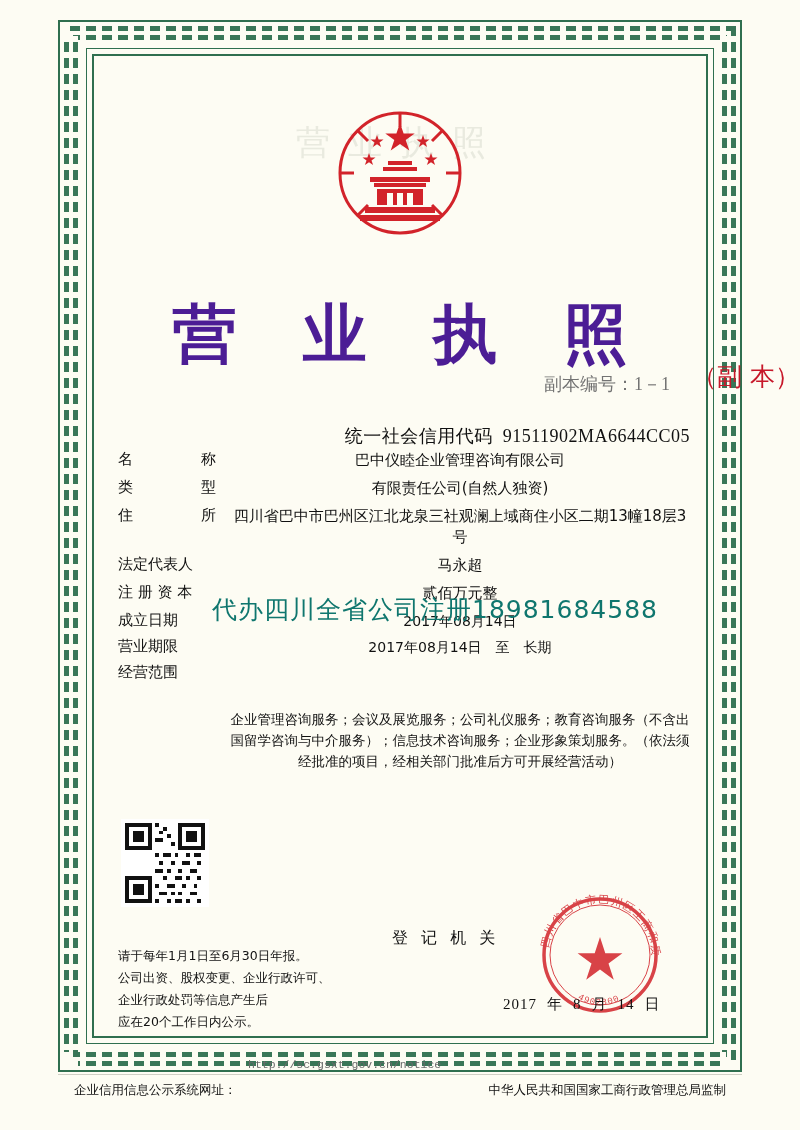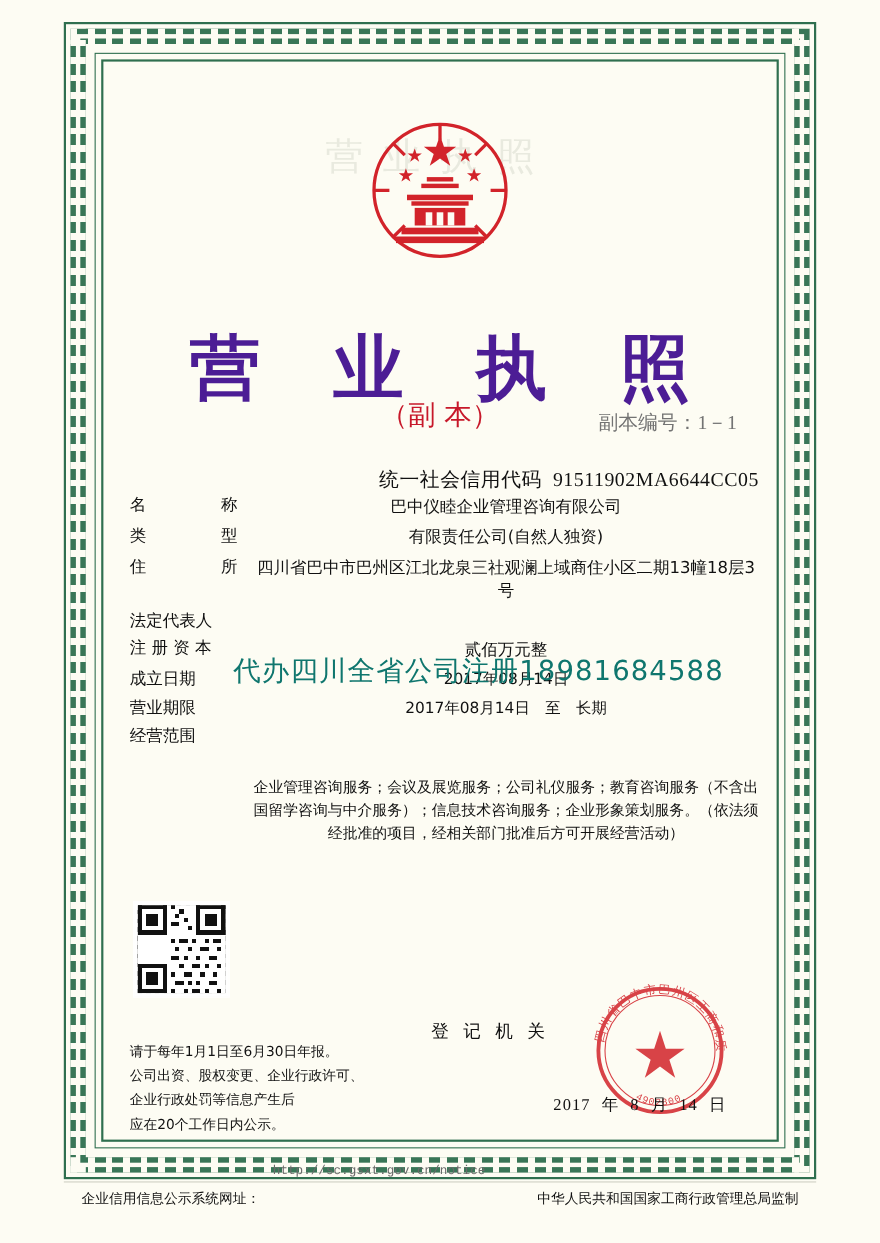--- a/index.html
+++ b/index.html
@@ -88,21 +88,21 @@
     font-family:"DejaVu Serif", serif;
     font-weight:bold;
     font-size:64px;
     letter-spacing:22px;
     color:#4c1d95;
     text-indent:22px;
     margin-top:36px;
   }
   .subtitle {
     position:absolute; left:0; right:0; top:360px;
-    text-align:center;
+    text-align:right;
     font-family:"DejaVu Serif", serif;
     font-size:25px;
     color:#c7182a;
   }
   .copyno {
     position:absolute; right:130px; top:372px;
     font-size:18px;
     color:#737373;
     font-family:"Liberation Serif", serif;
   }
@@ -305,20 +305,21 @@
     </div>
     <div class="row">
       <div class="k spread">
           <span>住</span>
           <span>所</span>
         </div>
       <div class="v">四川省巴中市巴州区江北龙泉三社观澜上域商住小区二期13幢18层3号</div>
     </div>
     <div class="row">
       <div class="k">法定代表人</div>
+      <div class="v">马永超</div>
     </div>
     <div class="row">
       <div class="k">注 册 资 本</div>
       <div class="v">贰佰万元整</div>
     </div>
     <div class="row">
       <div class="k">成立日期</div>
       <div class="v small">2017年08月14日</div>
     </div>
     <div class="row">

